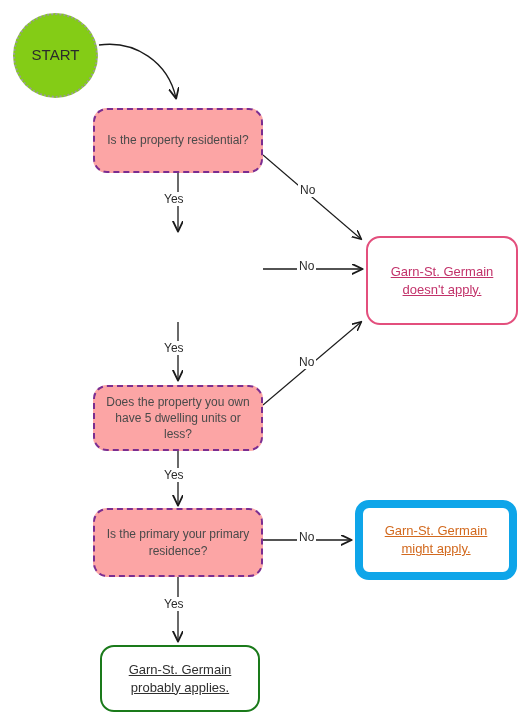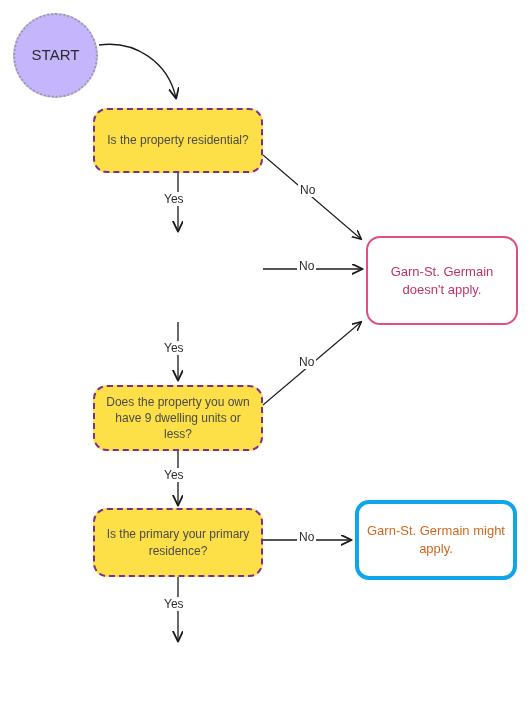--- a/index.html
+++ b/index.html
@@ -32,40 +32,41 @@
     align-items: center;
     justify-content: center;
     text-align: center;
     line-height: 1.35;
   }
   .start-node {
     border: 2px dotted #9a9a9a;
     border-radius: 50%;
     color: #2b2b2b;
     font-size: 15px;
-    background: #c4b5fd;
+    background: #84cc16;
   }
   .decision {
     border: 2px dashed #7b2d90;
     border-radius: 14px;
     color: #4a4a4a;
     font-size: 12px;
-    background: #fde047;
+    background: #fca5a5;
   }
   .outcome {
     border-radius: 14px;
     font-size: 13px;
     background: #ffffff;
+    text-decoration: underline;
   }
   .outcome-no {
     border: 2px solid #e34f7d;
     color: #c2326a;
   }
   .outcome-might {
-    border: 4px solid #0ea5e9;
+    border: 8px solid #0ea5e9;
     color: #d2691e;
     justify-content: flex-end;
   }
   .outcome-yes {
     border: 2px solid #1a7a1a;
     color: #2f2f2f;
   }
   .edge-label {
     position: absolute;
     font-size: 12px;
@@ -114,35 +115,38 @@
   <div class="node start-node" style="left:13px; top:13px; width:85px; height:85px;">
     <span class="node-text">START</span>
   </div>
 
   <div class="node decision" style="left:93px; top:108px; width:170px; height:65px;">
     <span class="node-text">Is the property residential?</span>
   </div>
 
 
   <div class="node decision" style="left:93px; top:385px; width:170px; height:66px;">
-    <span class="node-text">Does the property you own have 9 dwelling units or less?</span>
+    <span class="node-text">Does the property you own have 5 dwelling units or less?</span>
   </div>
 
   <div class="node decision" style="left:93px; top:508px; width:170px; height:69px;">
     <span class="node-text">Is the primary your primary residence?</span>
   </div>
 
   <div class="node outcome outcome-no" style="left:366px; top:236px; width:152px; height:89px;">
     <span class="node-text">Garn-St. Germain doesn't apply.</span>
   </div>
 
   <div class="node outcome outcome-might" style="left:355px; top:500px; width:162px; height:80px;">
     <span class="node-text">Garn-St. Germain might apply.</span>
   </div>
 
+  <div class="node outcome outcome-yes" style="left:100px; top:645px; width:160px; height:67px;">
+    <span class="node-text">Garn-St. Germain probably applies.</span>
+  </div>
 
   <div class="edge-label" style="left:162px; top:192px;">Yes</div>
   <div class="edge-label" style="left:162px; top:341px;">Yes</div>
   <div class="edge-label" style="left:162px; top:468px;">Yes</div>
   <div class="edge-label" style="left:162px; top:597px;">Yes</div>
 
   <div class="edge-label" style="left:298px; top:183px;">No</div>
   <div class="edge-label" style="left:297px; top:259px;">No</div>
   <div class="edge-label" style="left:297px; top:355px;">No</div>
   <div class="edge-label" style="left:297px; top:530px;">No</div>

